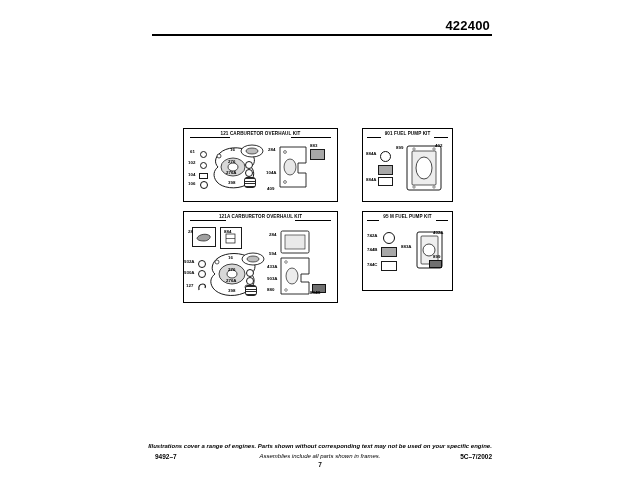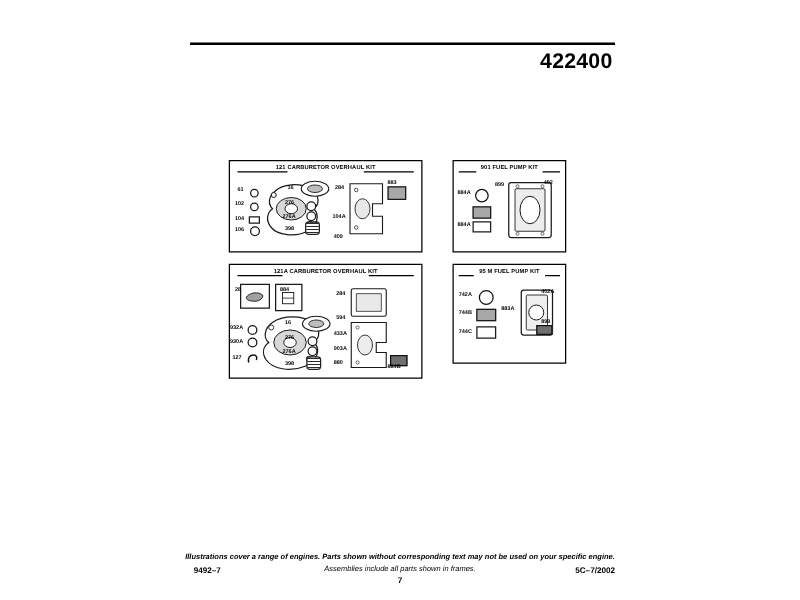--- a/index.html
+++ b/index.html
@@ -21,24 +21,23 @@
     width: 640px;
     height: 480px;
     background: #ffffff;
   }
 
   
   .header-number {
     position: absolute;
     right: 150px;
     top: 18px;
-    font-size: 17px;
+    font-size: 13px;
     font-weight: bold;
     letter-spacing: 0.2px;
-    margin-top: 21px;
   }
   .header-rule {
     position: absolute;
     left: 152px;
     top: 34px;
     width: 340px;
     height: 2px;
     background: #000000;
   }
 

